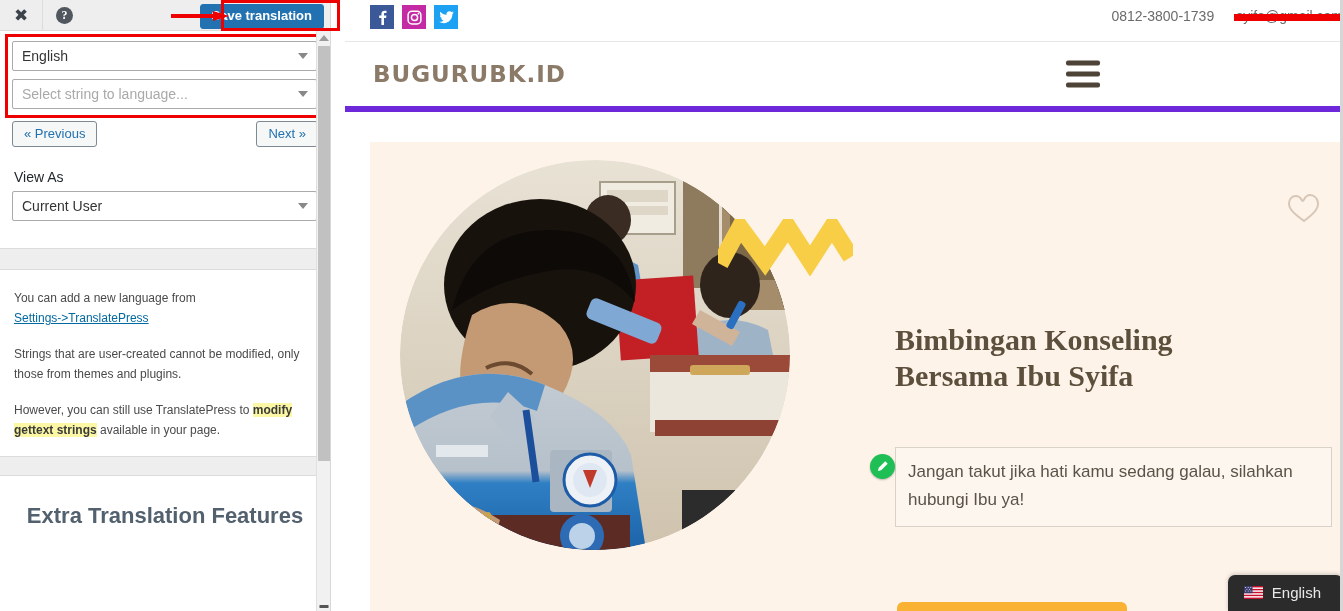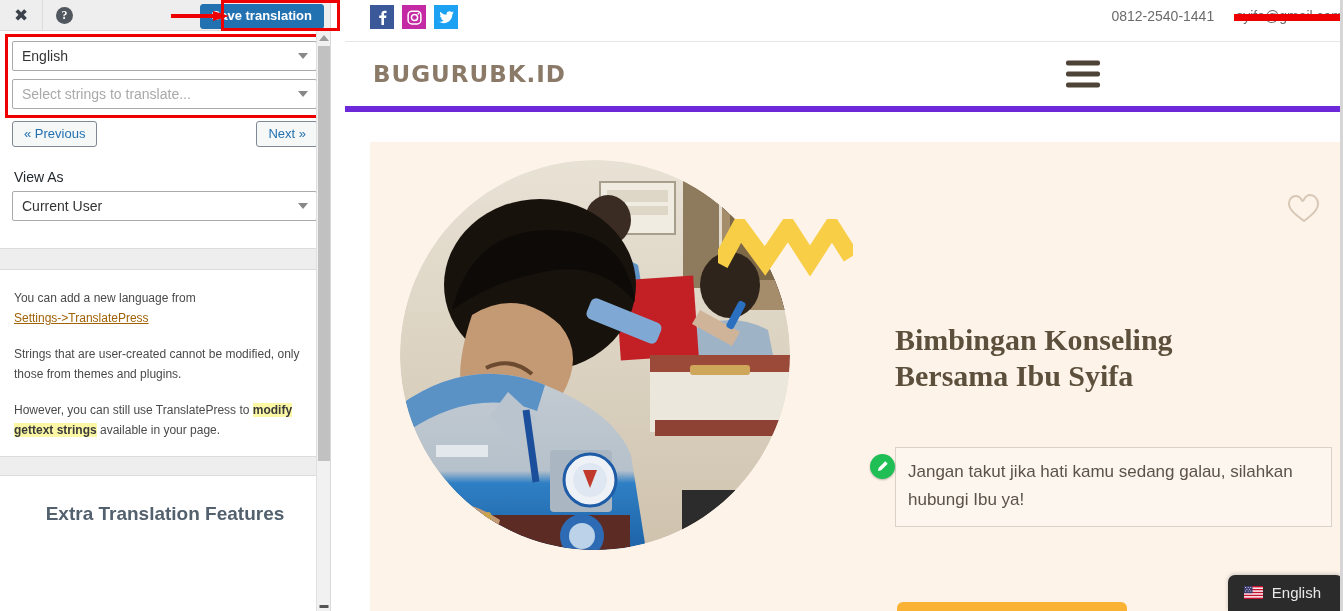--- a/index.html
+++ b/index.html
@@ -120,31 +120,31 @@
     border-top: 1px solid #dcdcdc; border-bottom: 1px solid #dcdcdc;
     margin-top: 27px;
   }
 
   .info-body {
     padding: 18px 14px 16px 14px;
     font-size: 12px; line-height: 20px; color: #4a4a4a;
   }
   .info-body p { margin-bottom: 16px; }
   .info-body p:last-child { margin-bottom: 0; }
-  .info-link { color: #a16207; text-decoration: underline; margin-top: 28px; }
+  .info-link { color: #0369a1; text-decoration: underline; margin-top: 28px; }
   .hl-yellow { background: #fbf7a5; font-weight: bold; color: #3a3a3a; }
 
   .sect-gap2 {
     height: 20px; background: #eeeeee;
     border-top: 1px solid #dcdcdc; border-bottom: 1px solid #dcdcdc;
   }
   .extra-title {
     text-align: center;
     padding-top: 27px;
-    font-size: 19px; font-weight: bold; color: #53616e;
+    font-size: 22px; font-weight: bold; color: #53616e;
   }
 
   
   #sb-scroll {
     position: absolute; right: 0; top: 31px;
     width: 14px; height: 580px;
     background: #f1f1f1;
     border-left: 1px solid #e0e0e0;
   }
   #sb-scroll .sb-arrow-up {
@@ -327,21 +327,21 @@
 
     <div class="tp-panel-top">
       <div class="annot-box-selects"></div>
 
       <div class="tp-select">
         <span>English</span>
         <span class="caret"></span>
       </div>
 
       <div class="tp-select placeholder">
-        <span>Select strings to translate...</span>
+        <span>Select string to language...</span>
         <span class="caret"></span>
       </div>
     </div>
 
     <div class="nav-row">
       <button class="nav-btn">« Previous</button>
       <button class="nav-btn">Next »</button>
     </div>
 
     <div class="viewas-label">View As</div>
@@ -392,21 +392,21 @@
             <circle cx="12.2" cy="3.9" r="1" fill="#fff"></circle>
           </svg>
         </div>
         <div class="soc" style="background:#1da1f2">
           <svg width="15" height="13" viewBox="0 0 16 14">
               <path fill="#fff" d="M16 1.7c-.6.3-1.2.4-1.9.5.7-.4 1.2-1 1.4-1.8-.6.4-1.3.6-2.1.8C12.9.6 12.1.2 11.2.2c-1.8 0-3.2 1.4-3.2 3.2 0 .3 0 .5.1.7C5.4 4 3 2.8 1.4.8 1.1 1.3 1 1.8 1 2.4c0 1.1.6 2.1 1.4 2.7-.5 0-1-.2-1.5-.4 0 1.6 1.1 2.9 2.6 3.2-.3.1-.6.1-.9.1-.2 0-.4 0-.6-.1.4 1.3 1.6 2.2 3 2.3-1.1.9-2.5 1.4-4 1.4H0c1.5.9 3.2 1.5 5 1.5 6 0 9.3-5 9.3-9.3v-.4c.7-.5 1.2-1.1 1.7-1.7z"></path>
             </svg>
         </div>
       </div>
       <div class="contact-row">
-        <span>0812-2540-1441</span>
+        <span>0812-3800-1739</span>
         <span class="email-redacted">syifa@gmail.com</span>
       </div>
     </div>
 
     <div class="navbar">
       <div class="brand">BUGURUBK.ID</div>
       <div class="burger">
         <span></span>
           <span></span>
           <span></span>

